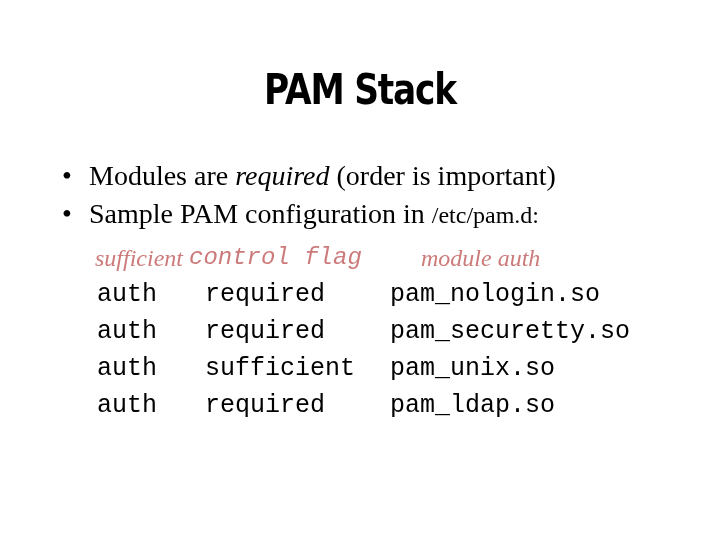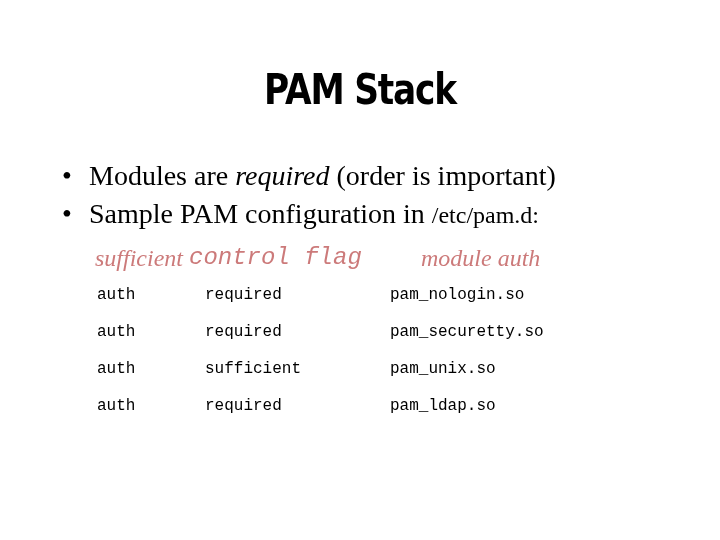--- a/index.html
+++ b/index.html
@@ -96,21 +96,21 @@
   .hdr-module    { left: 326px; }
 
   .cfg-row {
     position: relative;
     height: 37px;
   }
   .cfg-cell {
     position: absolute;
     top: 0;
     font-family: "Liberation Mono", "DejaVu Sans Mono", monospace;
-    font-size: 16px;
+    font-size: 25px;
     line-height: 30px;
     color: #000000;
     white-space: pre;
   }
   .col-interface { left: 2px; }
   .col-control   { left: 110px; }
   .col-module    { left: 295px; }
 </style>
 </head>
 <body>

